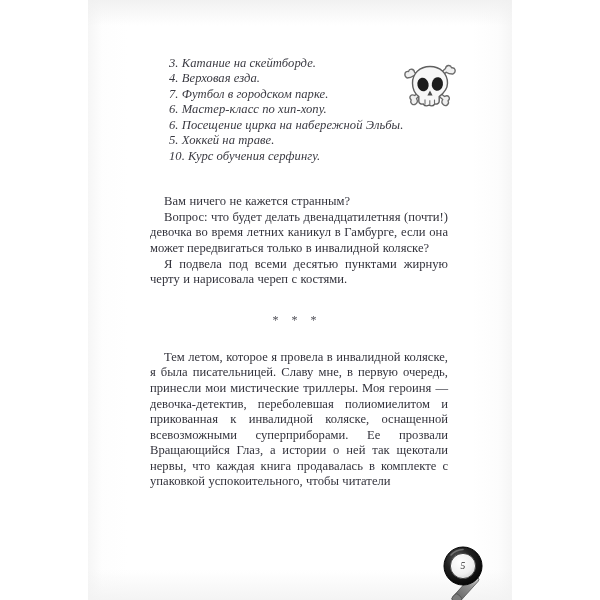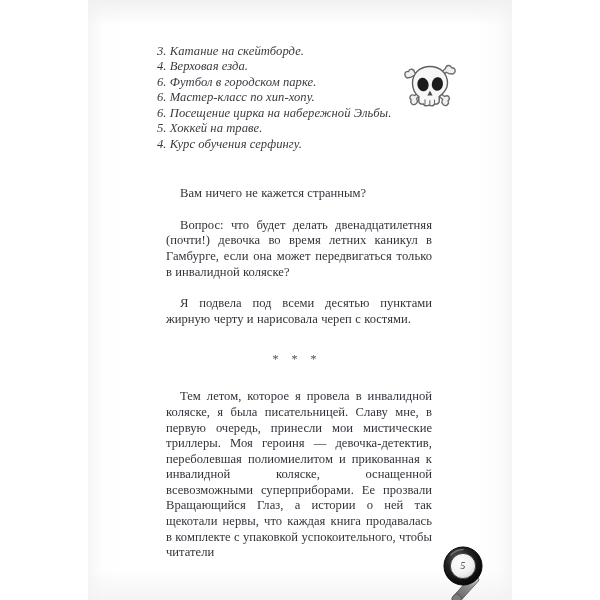--- a/index.html
+++ b/index.html
@@ -57,37 +57,37 @@
   
   .textblock {
     position: absolute;
     left: 150px;
     top: 44px;
     width: 298px;
   }
 
   .list {
     list-style: none;
-    margin: 0;
+    margin: 12px;
     padding: 0;
   }
   .list-item {
     font-style: italic;
     font-size: 12.6px;
     line-height: 15.45px;
     color: #3a3a42;
     white-space: nowrap;
     padding-left: 7px;
     letter-spacing: 0.05px;
   }
 
   .gap-after-list { height: 18px; }
 
   .para {
-    margin: 16px;
+    margin: 0;
     font-size: 12.6px;
     line-height: 15.6px;
     color: #33333c;
     text-align: justify;
     text-indent: 14px;
     letter-spacing: 0.02px;
     word-spacing: 0.2px;
   }
 
   .stars {
@@ -184,25 +184,25 @@
         <line x1="36.5" y1="43.6" x2="36.5" y2="48.4"></line>
       </g>
     </svg>
   </div>
 
   <div class="textblock">
 
     <ul class="list">
       <li class="list-item">3. Катание на скейтборде.</li>
       <li class="list-item">4. Верховая езда.</li>
-      <li class="list-item">6. Футбол в городском парке.</li>
+      <li class="list-item">7. Футбол в городском парке.</li>
       <li class="list-item">6. Мастер-класс по хип-хопу.</li>
       <li class="list-item">6. Посещение цирка на набережной Эльбы.</li>
       <li class="list-item">5. Хоккей на траве.</li>
-      <li class="list-item">4. Курс обучения серфингу.</li>
+      <li class="list-item">10. Курс обучения серфингу.</li>
     </ul>
 
     <div class="gap-after-list"></div>
 
     <p class="para">Вам ничего не кажется странным?</p>
     <p class="para">Вопрос: что будет делать двенадцатилетняя (почти!) девочка во время летних каникул в Гамбурге, если она может передвигаться только в инвалидной коляске?</p>
     <p class="para">Я подвела под всеми десятью пунктами жирную черту и нарисовала череп с костями.</p>
 
     <div class="stars">* * *</div>
 

